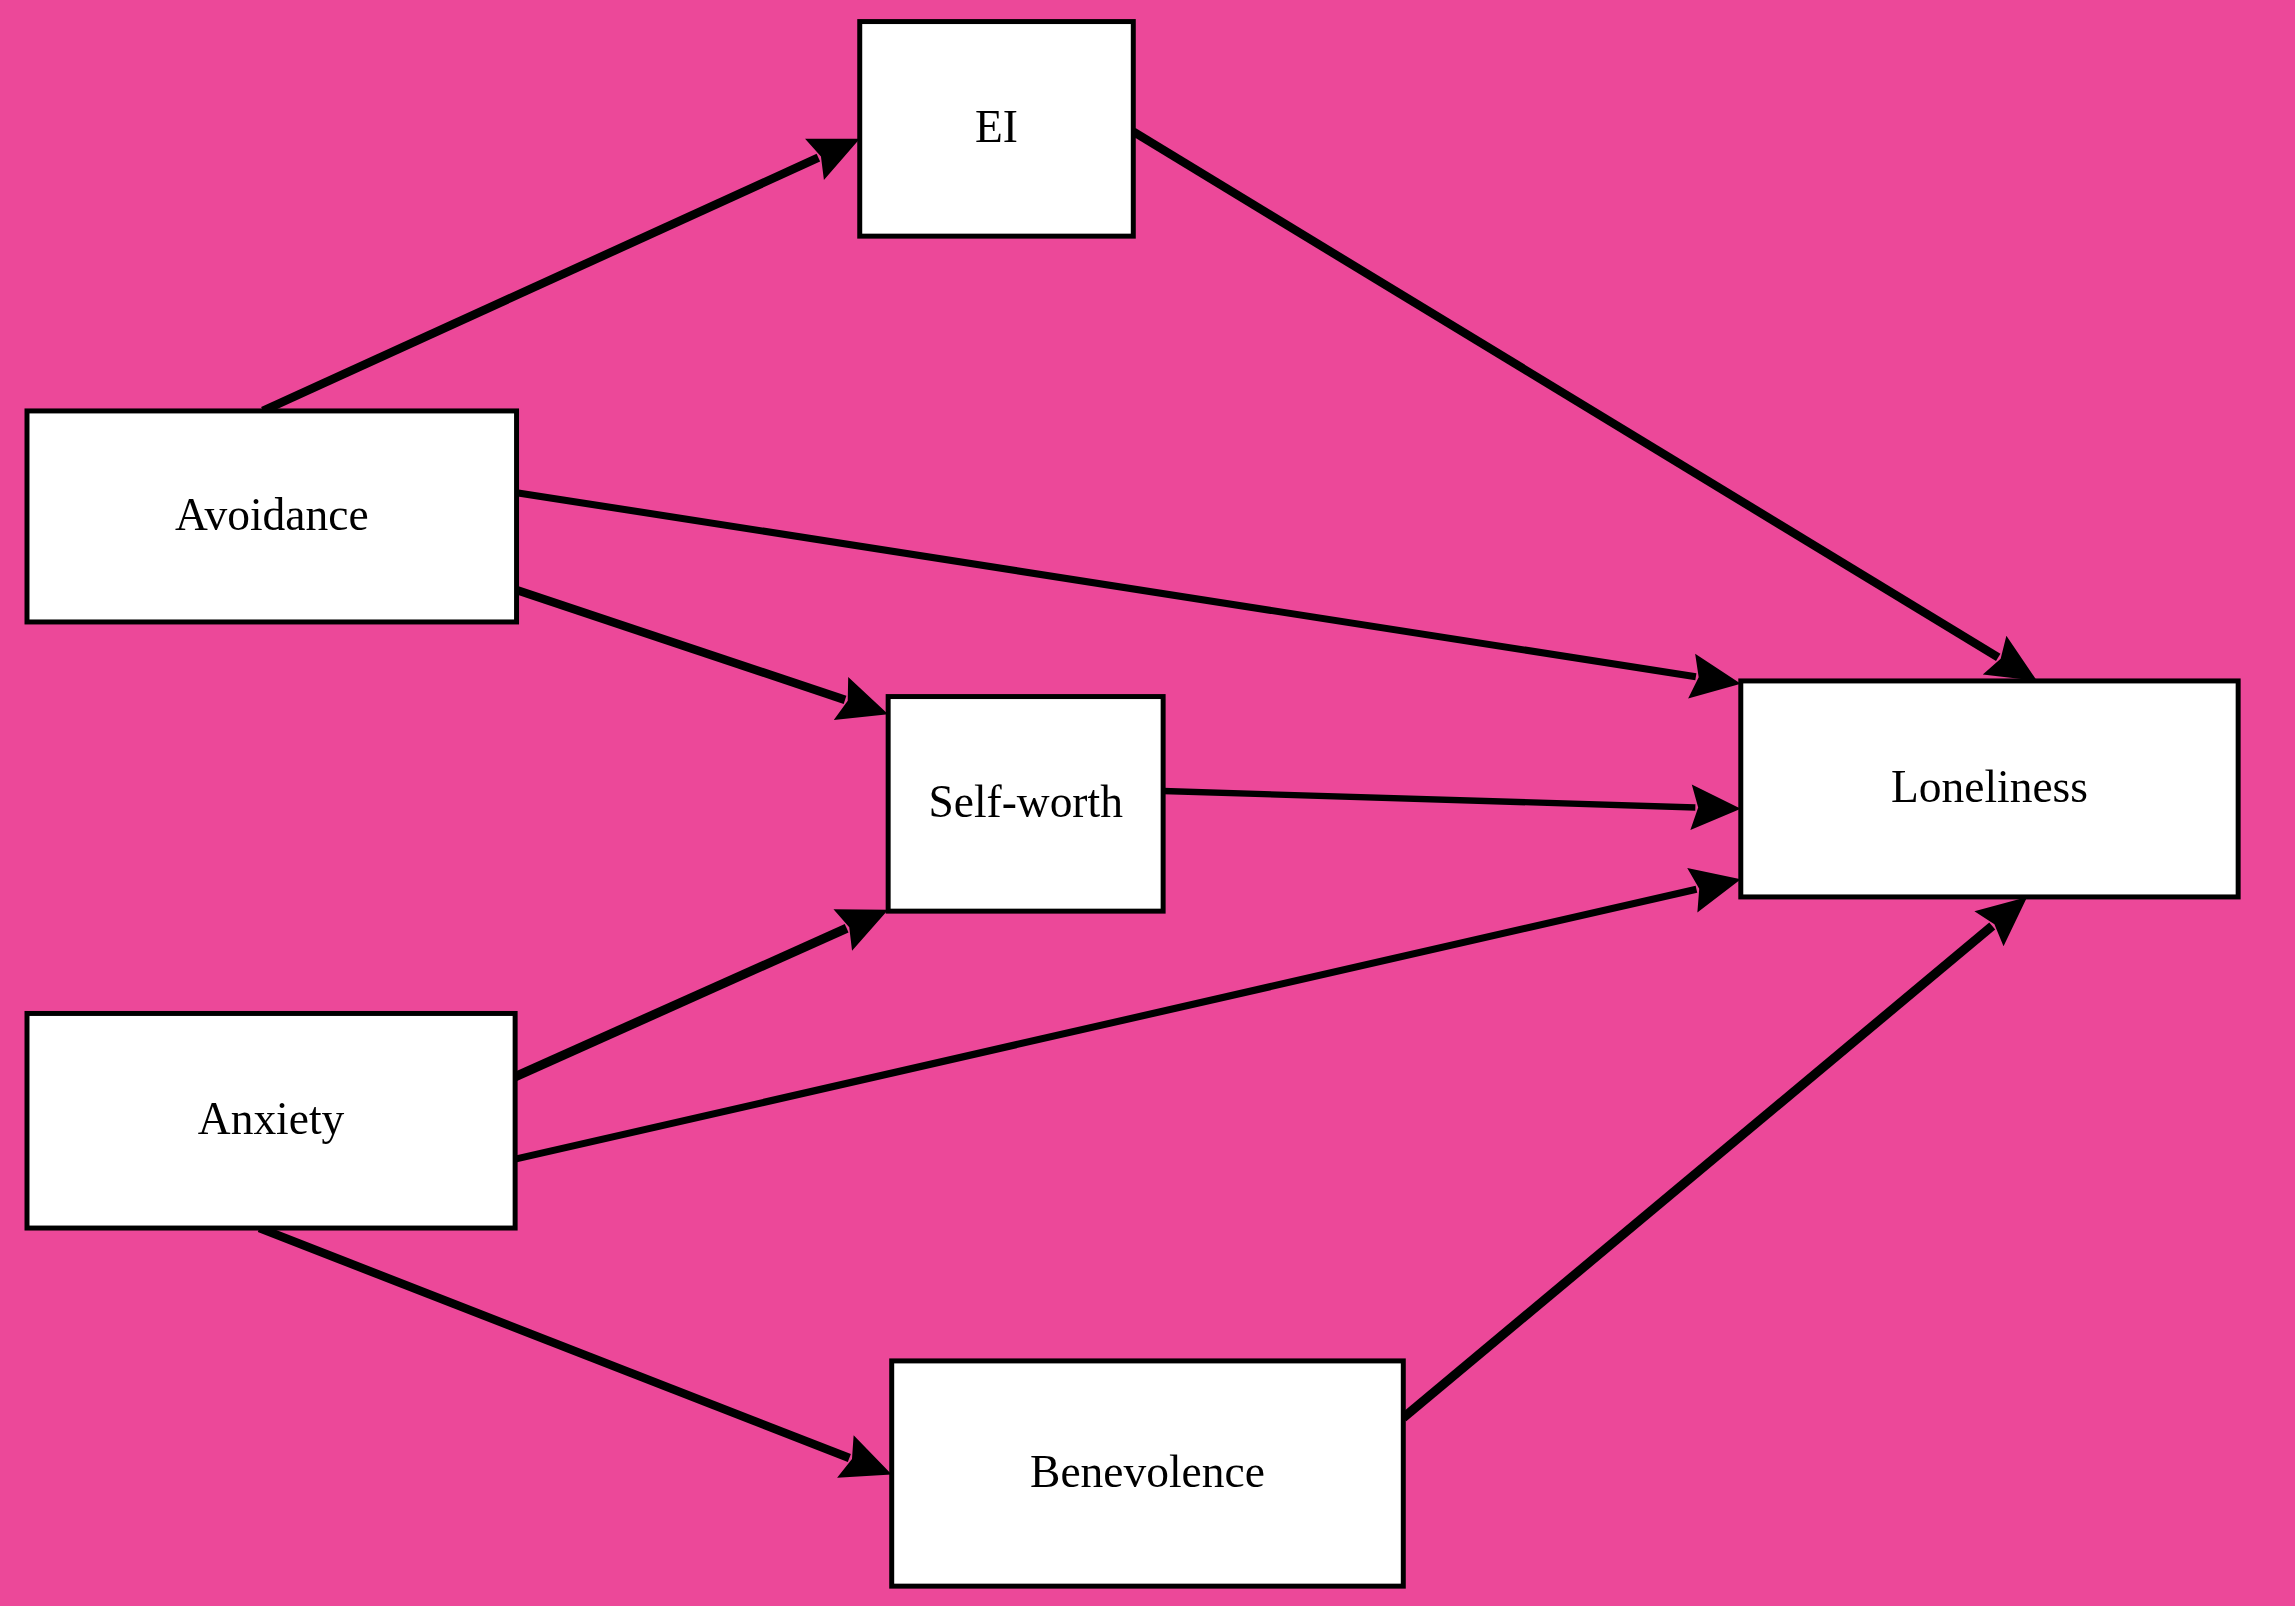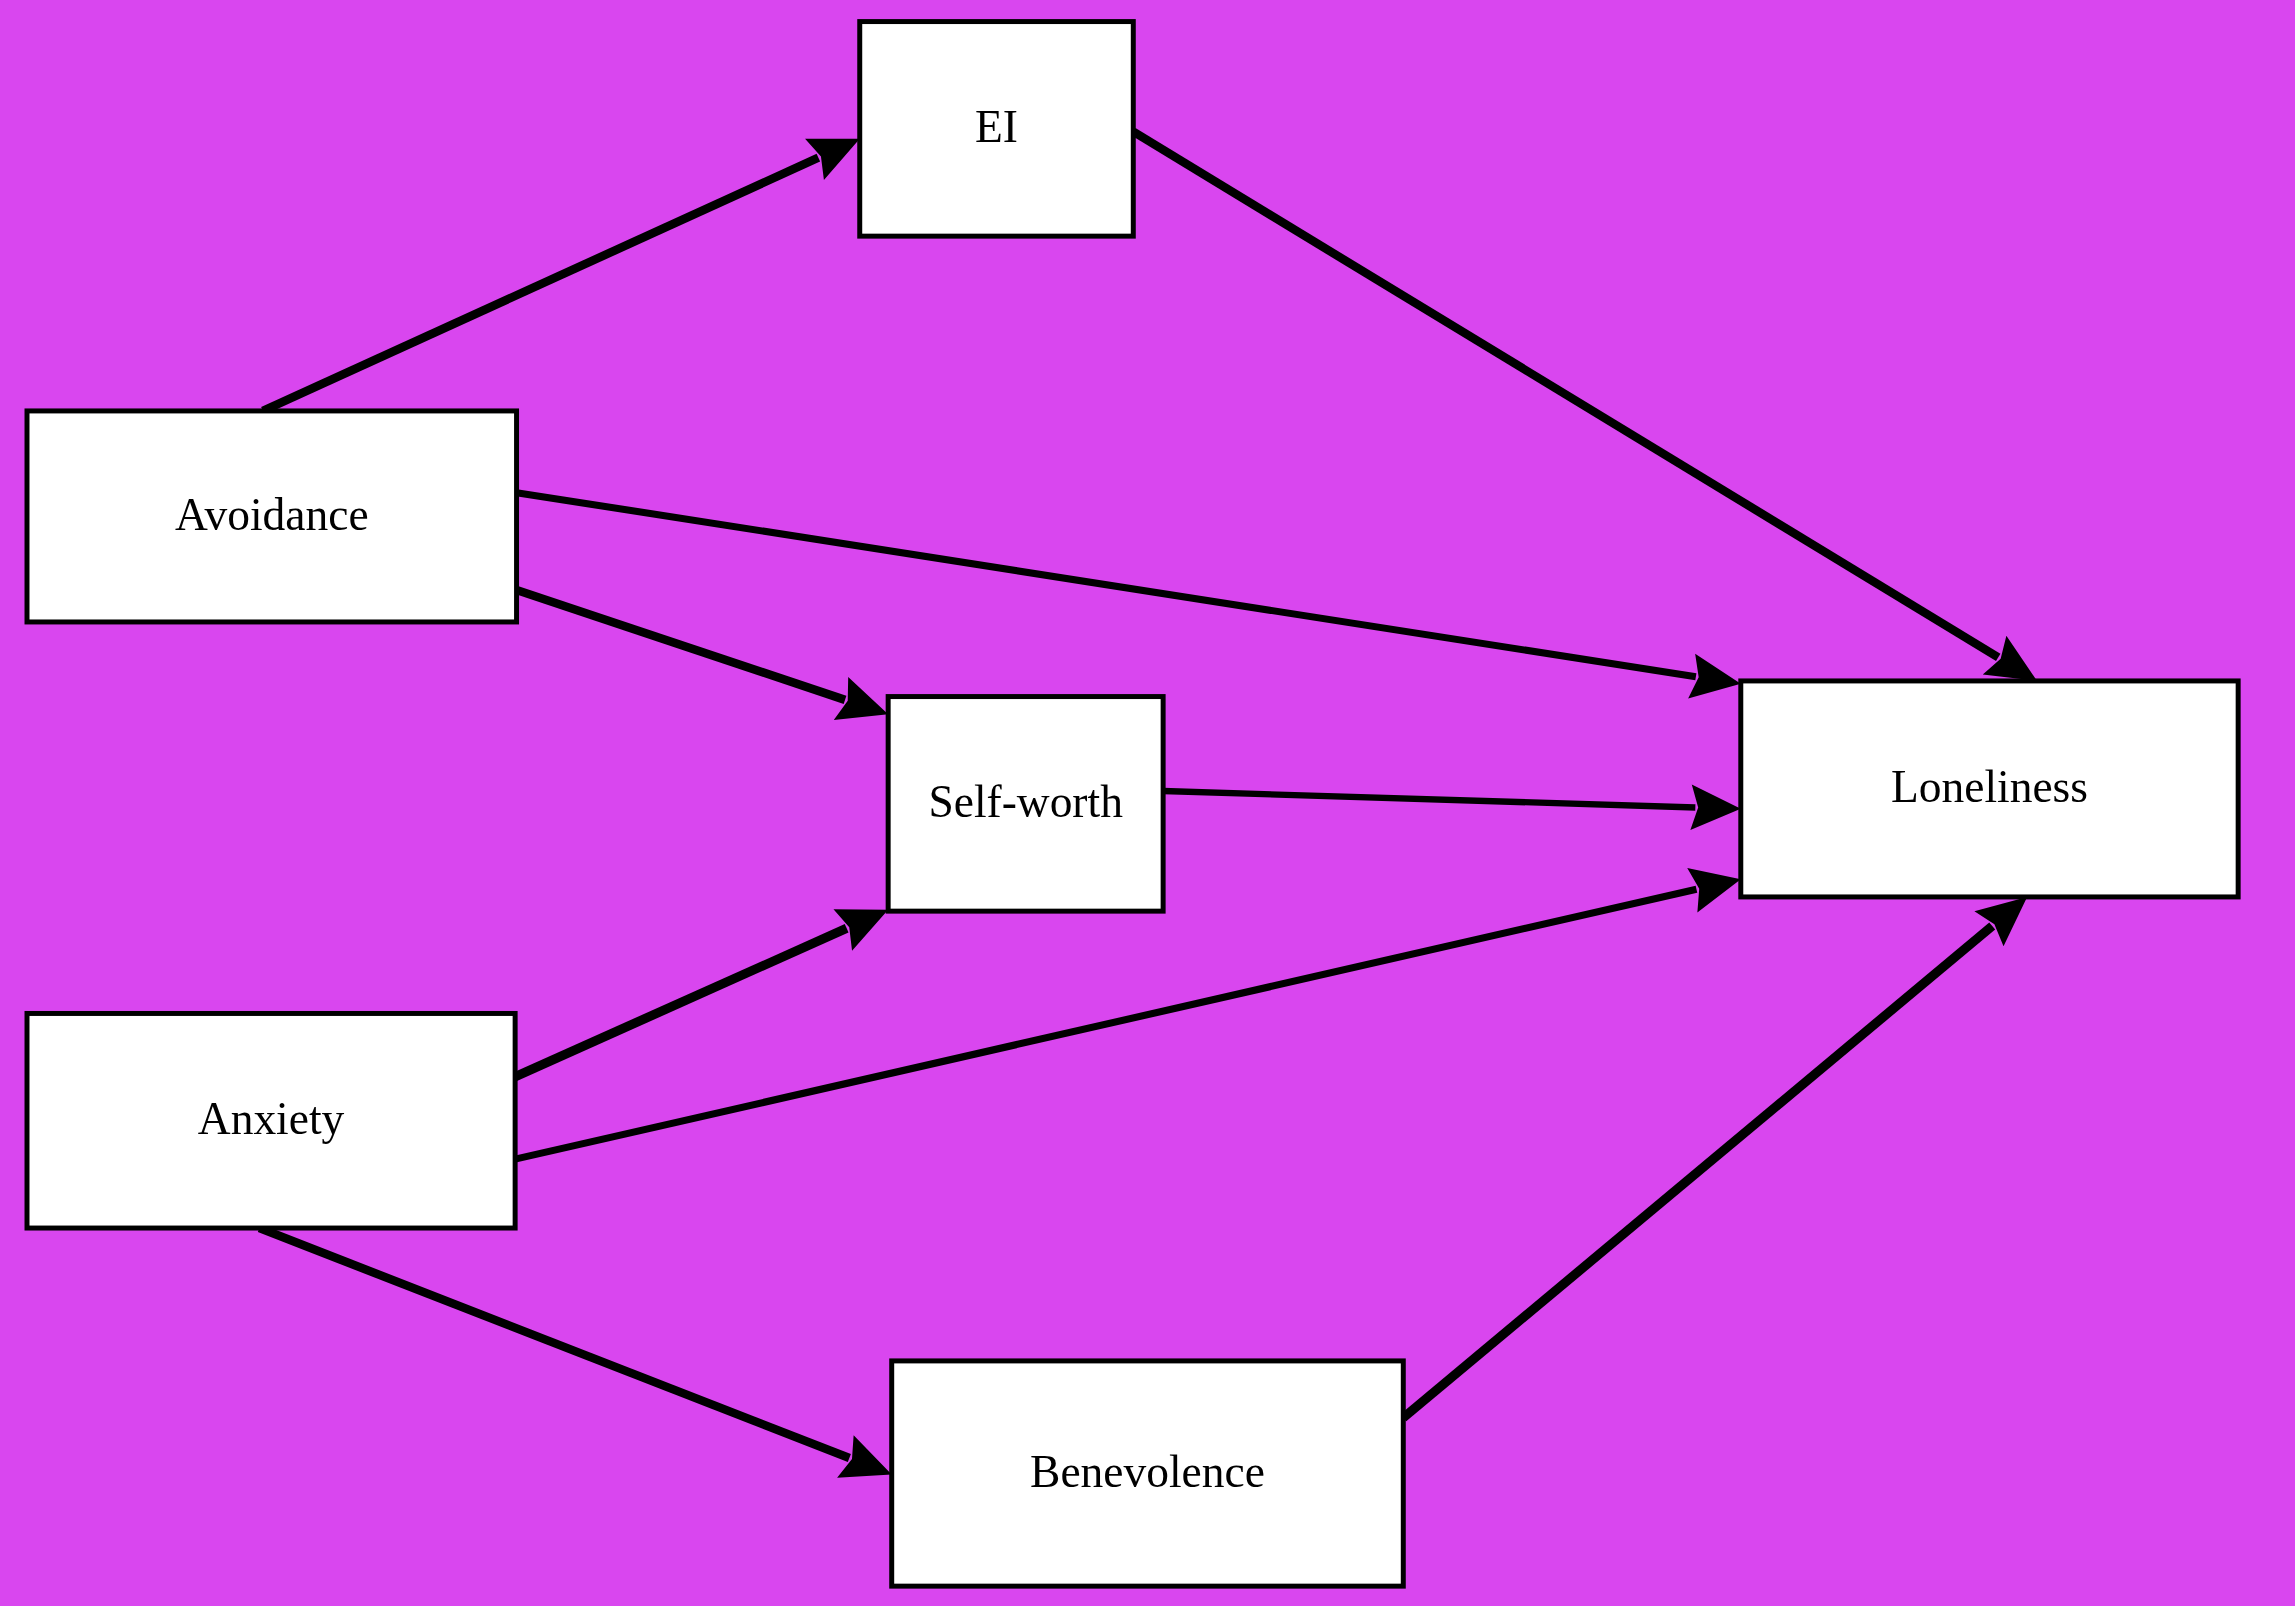--- a/index.html
+++ b/index.html
@@ -8,21 +8,21 @@
     padding: 0;
     background: #ffffff;
   }
   body {
     font-family: "Liberation Serif", "DejaVu Serif", serif;
   }
   #diagram-root {
     position: relative;
     width: 2295px;
     height: 1607px;
-    background: #d946ef;
+    background: #ec4899;
     overflow: hidden;
   }
   svg.canvas {
     display: block;
     width: 2295px;
     height: 1607px;
   }
   .node-box {
     fill: #ffffff;
     stroke: #000000;

